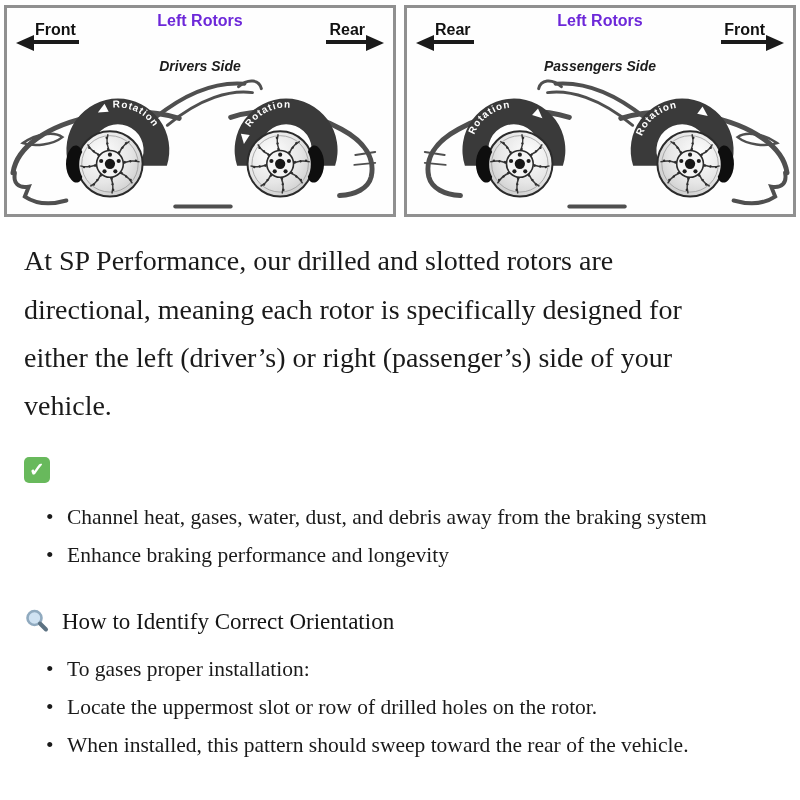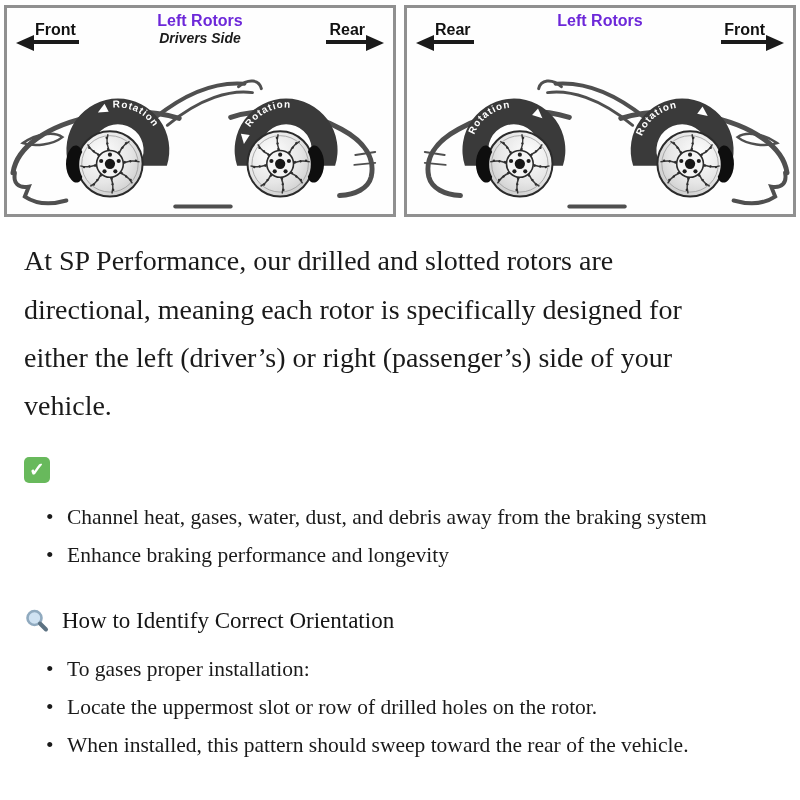--- a/index.html
+++ b/index.html
@@ -4,39 +4,39 @@
 <style>
   html,body{margin:0;padding:0;background:#ffffff;width:800px;color:#1a1a1a;}
   body{font-family:"Liberation Serif", serif;}
 
   
   .diagram-row{display:flex;gap:8px;margin:5px 4px 0 4px;}
   .panel{flex:1 1 0;border:3px solid #909090;background:#fefefe;box-sizing:border-box;overflow:hidden;}
   .panel-header{position:relative;height:48px;}
   .titles{position:absolute;left:0;right:0;top:5px;text-align:center;}
   .panel-title{font-family:"Liberation Sans",sans-serif;font-weight:bold;font-size:16px;line-height:1.05;color:#6d28d9;}
-  .panel-subtitle{font-family:"Liberation Sans",sans-serif;font-weight:bold;font-style:italic;font-size:14px;color:#1c1c1c;}
+  .panel-subtitle{font-family:"Liberation Sans",sans-serif;font-weight:bold;font-style:italic;font-size:14px;color:#1c1c1c;margin-top:28px;}
   .dir{position:absolute;top:13px;display:flex;align-items:flex-end;font-family:"Liberation Sans",sans-serif;font-weight:bold;font-size:16px;color:#111;}
   .dir-left{left:9px;}
   .dir-right{right:9px;}
   .dir-text{border-bottom:4px solid #1a1a1a;padding:0 3px 1px 3px;}
   .tri{width:0;height:0;border-top:8px solid transparent;border-bottom:8px solid transparent;margin-bottom:-7px;}
   .tri-left{border-right:18px solid #1a1a1a;margin-right:-2px;}
   .tri-right{border-left:18px solid #1a1a1a;margin-left:-2px;}
   svg.car{display:block;width:100%;height:auto;}
   .rot{font-family:"Liberation Sans",sans-serif;font-size:10px;font-weight:bold;fill:#ffffff;letter-spacing:1px;}
   .rotArrow{fill:#ffffff;}
   .defs-holder{position:absolute;width:0;height:0;overflow:hidden;}
 
   
   .article{padding:0 24px;}
   .intro{font-size:28px;line-height:1.72;max-width:706px;margin:20px 0 0 0;}
   .sec{font-family:"Liberation Serif",serif;font-size:23px;display:flex;align-items:center;gap:11px;color:#141414;}
   .sec1{font-weight:bold;margin:27px 0 0 0;}
-  .sec2{font-weight:normal;margin:34px 0 0 0;}
+  .sec2{font-weight:normal;margin:34px 0 0 0;align-items:flex-end;}
   .lead{font-size:21.5px;line-height:1.6;margin:25px 0 0 0;}
   ul.blist{list-style:none;margin:17px 0 0 0;padding:0 0 0 22px;font-size:21.5px;line-height:1.67;}
   ul.blist li{position:relative;padding-left:21px;margin:0 0 2px 0;max-width:640px;}
   ul.blist.list2 li{max-width:682px;}
   ul.blist li::before{content:"\2022";position:absolute;left:0;top:0;}
   .check{width:26px;height:26px;border-radius:5px;background:#68b95c;color:#ffffff;display:inline-flex;align-items:center;justify-content:center;font-family:"Liberation Sans",sans-serif;font-size:19px;font-weight:bold;flex:0 0 auto;}
   .mag{flex:0 0 auto;display:inline-block;}
 </style>
 </head>
 <body>
@@ -148,20 +148,21 @@
   </section>
 
   <section class="panel">
     <div class="panel-header">
       <div class="dir dir-left">
         <span class="tri tri-left"></span>
         <span class="dir-text">Rear</span>
       </div>
       <div class="titles">
         <div class="panel-title">Left Rotors</div>
+        <div class="panel-subtitle">Passengers Side</div>
       </div>
       <div class="dir dir-right">
         <span class="dir-text">Front</span>
         <span class="tri tri-right"></span>
       </div>
     </div>
     <svg class="car" viewBox="0 0 390 160">
       <use href="#carArt" transform="translate(390,0) scale(-1,1)"></use>
       <path id="arcRR" d="M 65.9 86.1 A 43 43 0 0 1 132.7 59.8" fill="none"></path>
       <text class="rot">

